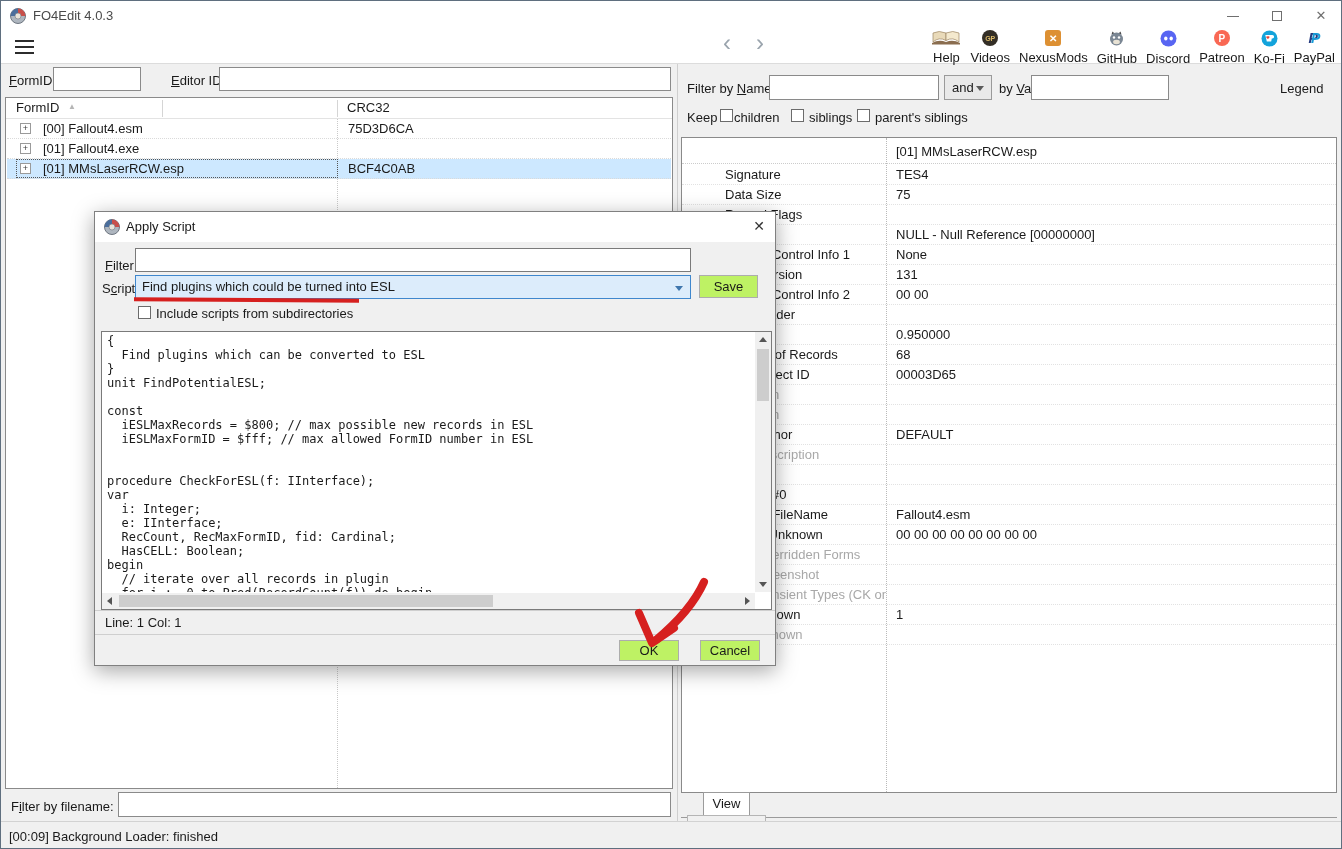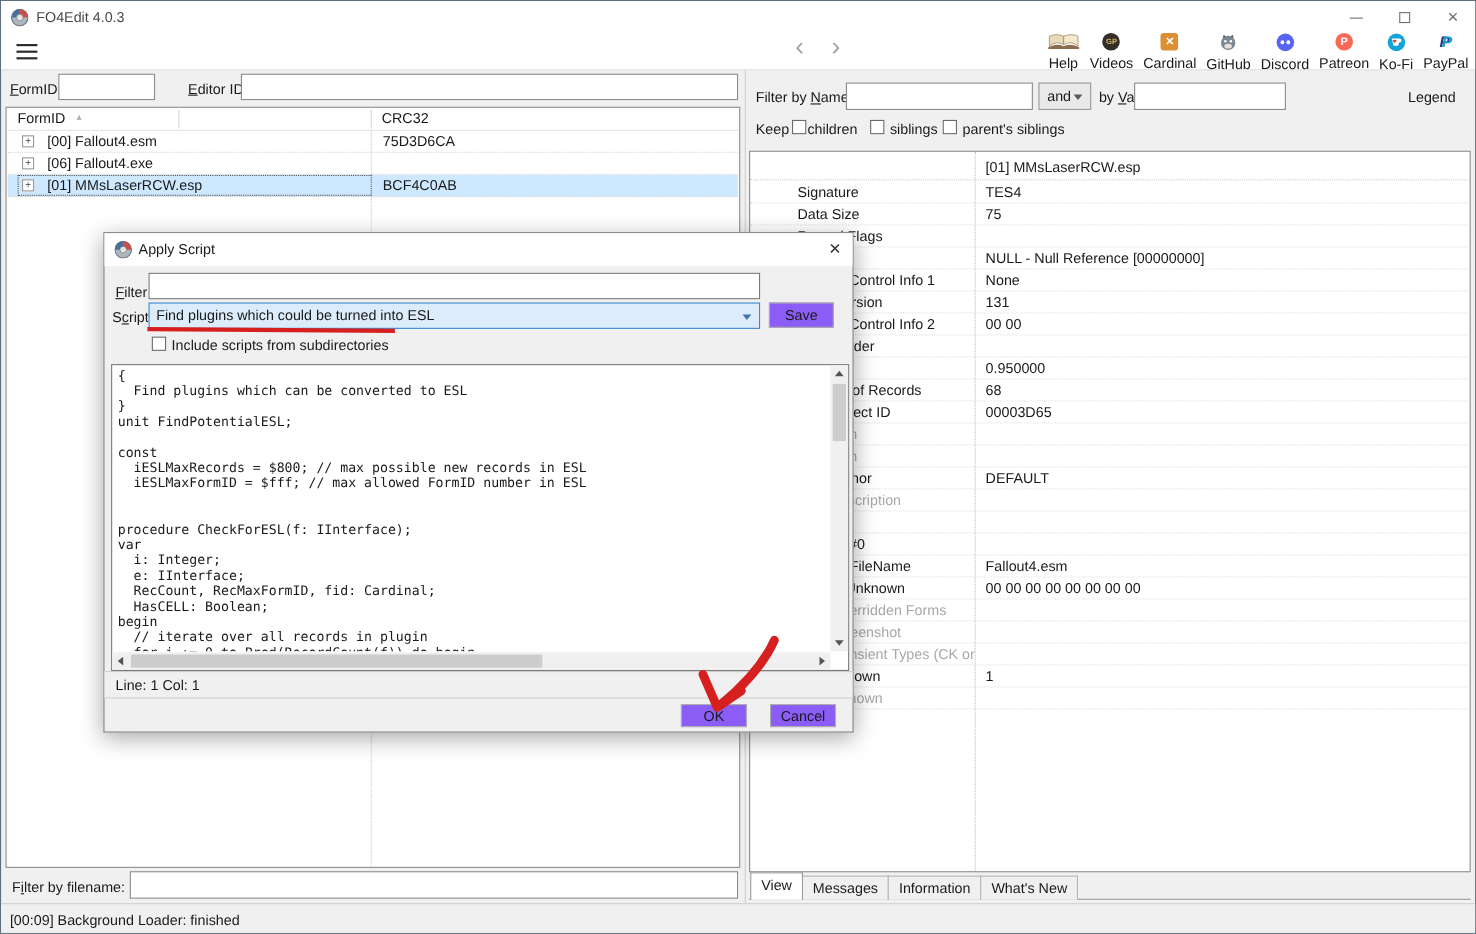--- a/index.html
+++ b/index.html
@@ -55,35 +55,35 @@
   .record-panel { left:680px; top:136px; width:656px; height:656px; background:#fff; border:1px solid #8a8a8a; }
   .rec-divider { position:absolute; left:204px; top:0; bottom:0; border-left:1px dotted #b9b9b9; }
   .rec-head { position:absolute; left:0; top:4px; width:100%; height:22px; border-bottom:1px dotted #cccccc; }
   .rec-head span { position:absolute; left:214px; top:2px; }
   .rec-rows { position:absolute; left:0; top:27px; width:100%; }
   .rec-row { position:relative; height:20px; border-bottom:1px dotted #e2e2e2; display:flex; }
   .rec-name { width:204px; padding-top:2px; white-space:nowrap; overflow:hidden; }
   .rec-val { padding:2px 0 0 10px; white-space:nowrap; }
   .muted { color:#a8a8a8; }
   .rexp { display:inline-block; width:11px; height:11px; border:1px solid #9a9a9a; font-size:9px; line-height:9px; text-align:center; color:#444; margin:0 6px 0 0; vertical-align:-1px; }
-  .tabs { left:681px; top:791px; height:26px; display:flex; align-items:flex-end; }
+  .tabs { left:681px; top:791px; height:26px; display:flex; align-items:center;flex-direction:column; }
   .tab { padding:3px 9px 4px 9px; background:#f0f0f0; border:1px solid #b5b5b5; border-bottom:none; margin-right:-1px; cursor:pointer; height:22px; }
   .tab.active { background:#fff; border-color:#9b9b9b; height:25px; position:relative; z-index:2; }
   .tabline { left:680px; top:816px; width:656px; height:1px; background:#9b9b9b; }
 
   
   .dialog { left:93px; top:210px; width:682px; height:455px; background:#f0f0f0; border:1px solid #808080; box-shadow:0 5px 20px rgba(0,0,0,.35); z-index:50; }
   .dlg-title { position:absolute; left:0; top:0; width:100%; height:30px; background:#fff; }
   .dlg-title .t { position:absolute; left:31px; top:7px; }
   .dlg-close { position:absolute; right:10px; top:6px; font-size:14px; color:#333; cursor:pointer; }
   .dlg-label { position:absolute; }
   .dlg-input { position:absolute; background:#fff; border:1px solid #7a7a7a; height:24px; line-height:22px; padding-left:6px; }
   .combo { position:absolute; left:40px; top:63px; width:556px; height:24px; background:#dcecfb; border:1px solid #3f87cd; line-height:22px; padding-left:6px; }
   .combo .dn-arrow { border-top-color:#3f76ad; }
-  .btn { position:absolute; background:#8b5cf6; border:1px solid #adadad; text-align:center; cursor:pointer; }
+  .btn { position:absolute; background:#bef264; border:1px solid #adadad; text-align:center; cursor:pointer; }
   .codebox { position:absolute; left:6px; top:119px; width:671px; height:279px; background:#fff; border:1px solid #7a7a7a; }
   .codebox pre { font-family:"DejaVu Sans Mono", monospace; font-size:12px; line-height:14px; padding:2px 0 0 5px; width:calc(100% - 17px); height:calc(100% - 17px); overflow:hidden; }
   .vsb { position:absolute; right:0; top:0; width:16px; height:calc(100% - 17px); background:#f0f0f0; }
   .hsb { position:absolute; left:0; bottom:0; height:16px; width:calc(100% - 16px); background:#f0f0f0; }
   .sb-thumb { position:absolute; background:#cdcdcd; }
   .tri { position:absolute; width:0; height:0; }
   .tri.up    { left:4px; top:5px;  border-left:4px solid transparent; border-right:4px solid transparent; border-bottom:5px solid #555; }
   .tri.down  { left:4px; bottom:5px; border-left:4px solid transparent; border-right:4px solid transparent; border-top:5px solid #555; }
   .tri.left  { left:5px; top:4px;  border-top:4px solid transparent; border-bottom:4px solid transparent; border-right:5px solid #555; }
   .tri.right { right:5px; top:4px; border-top:4px solid transparent; border-bottom:4px solid transparent; border-left:5px solid #555; }
@@ -138,21 +138,21 @@
         <span class="tb-link">
           <span style="display: inline-flex;">
             <span class="cic" style="background:#332e26;color:#d9b868;font-size:7px;font-weight:bold">GP</span>
           </span>
           <span>Videos</span>
         </span>
         <span class="tb-link">
           <span style="display: inline-flex;">
             <span class="cic" style="background:#dd9033;border-radius:3px;font-size:10px;font-weight:bold">✕</span>
           </span>
-          <span>Cardinal</span>
+          <span>NexusMods</span>
         </span>
         <span class="tb-link">
           <span style="display: inline-flex;">
             <svg width="17" height="17" viewBox="0 0 17 17">
               <path d="M3.5 4.5 L4.5 1.5 L6.5 3.5 Z" fill="#4a4a4a"></path>
               <path d="M13.5 4.5 L12.5 1.5 L10.5 3.5 Z" fill="#4a4a4a"></path>
               <circle cx="8.5" cy="9" r="6.5" fill="#7b8794"></circle>
               <circle cx="6" cy="7.5" r="1.2" fill="#fff"></circle>
               <circle cx="11" cy="7.5" r="1.2" fill="#fff"></circle>
               <ellipse cx="8.5" cy="12" rx="3.4" ry="2.2" fill="#e8e2d4"></ellipse>
@@ -210,21 +210,21 @@
     </div>
     <div class="colline"></div>
     <div id="tree-rows">
         <div class="tree-row" style="top: 21px;">
           <span class="expbox">+</span>
           <span class="tree-label">[00] Fallout4.esm</span>
           <span class="tree-crc">75D3D6CA</span>
         </div>
         <div class="tree-row" style="top: 41px;">
           <span class="expbox">+</span>
-          <span class="tree-label">[06] Fallout4.exe</span>
+          <span class="tree-label">[01] Fallout4.exe</span>
           <span class="tree-crc"></span>
         </div>
         <div class="tree-row sel" style="top: 61px;">
           <span class="focus-rect"></span>
           <span class="expbox">+</span>
           <span class="tree-label">[01] MMsLaserRCW.esp</span>
           <span class="tree-crc">BCF4C0AB</span>
         </div>
       </div>
   </div>

